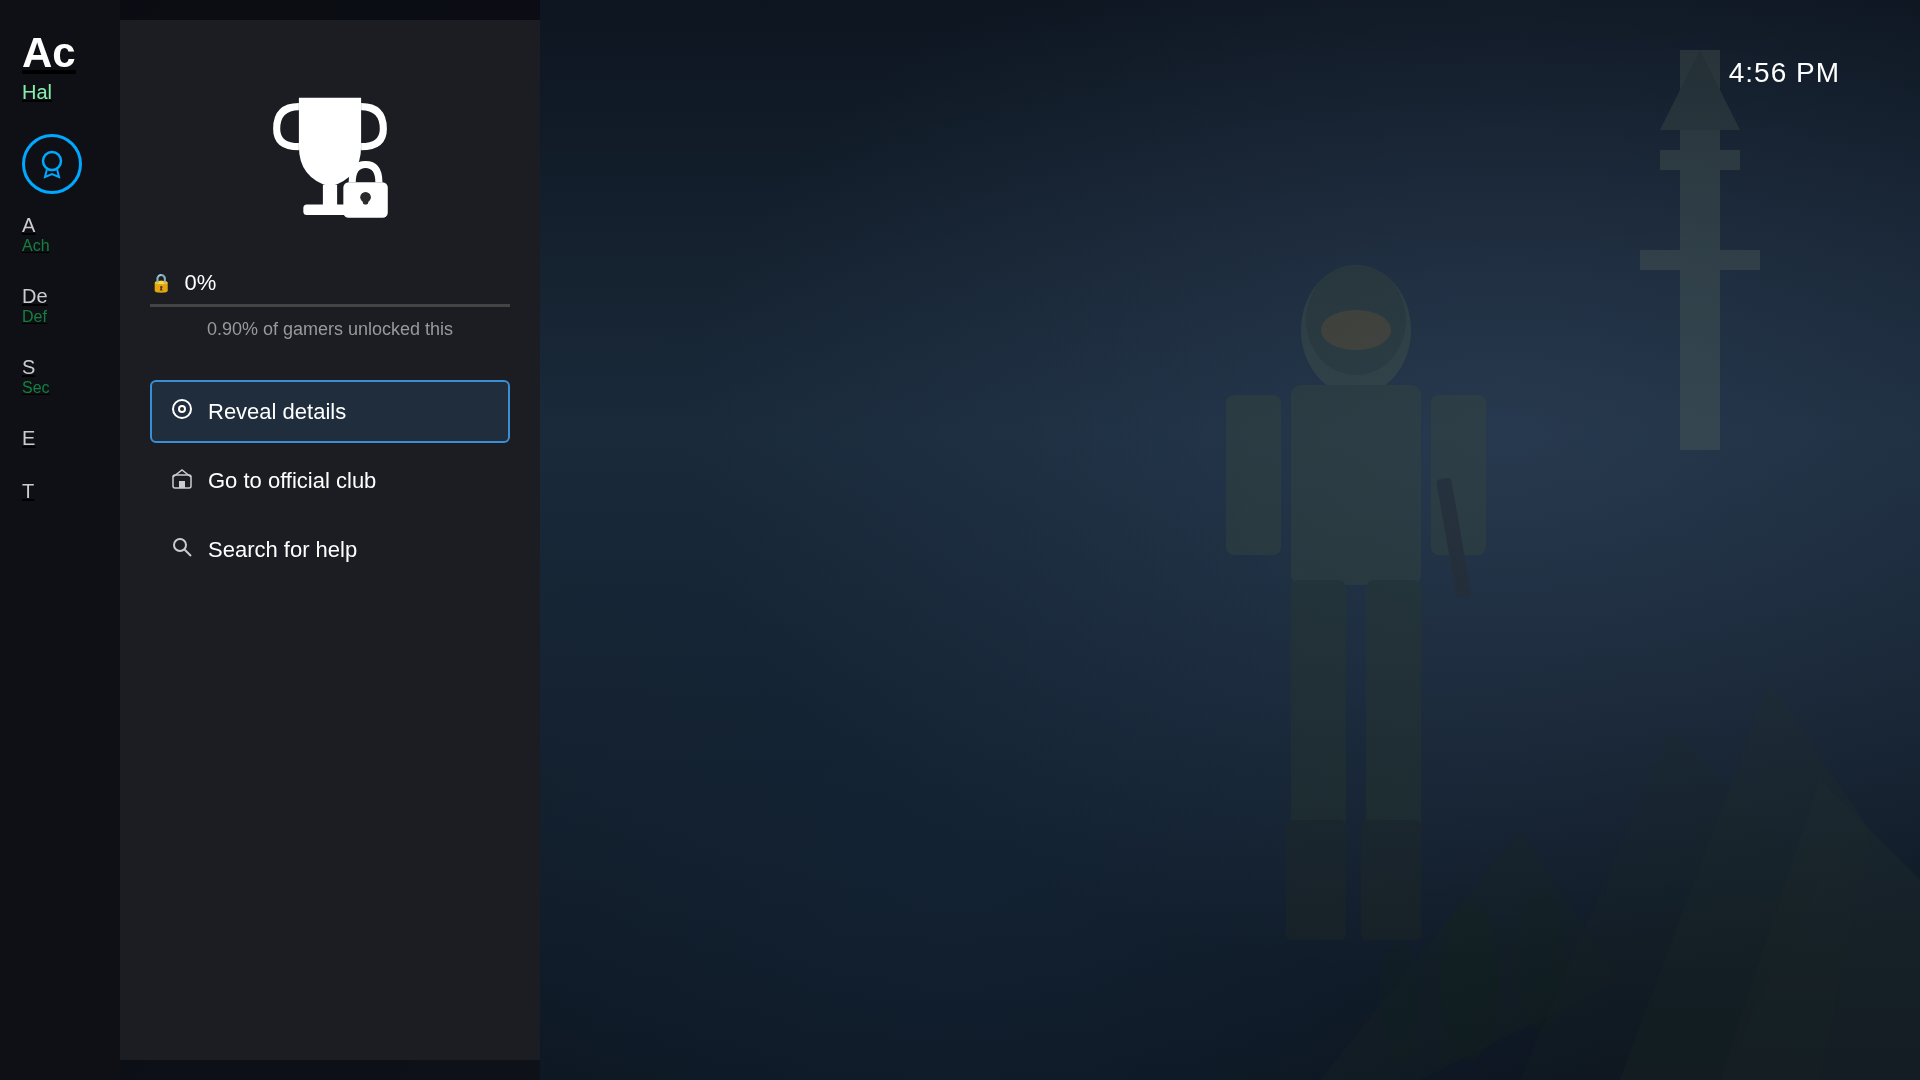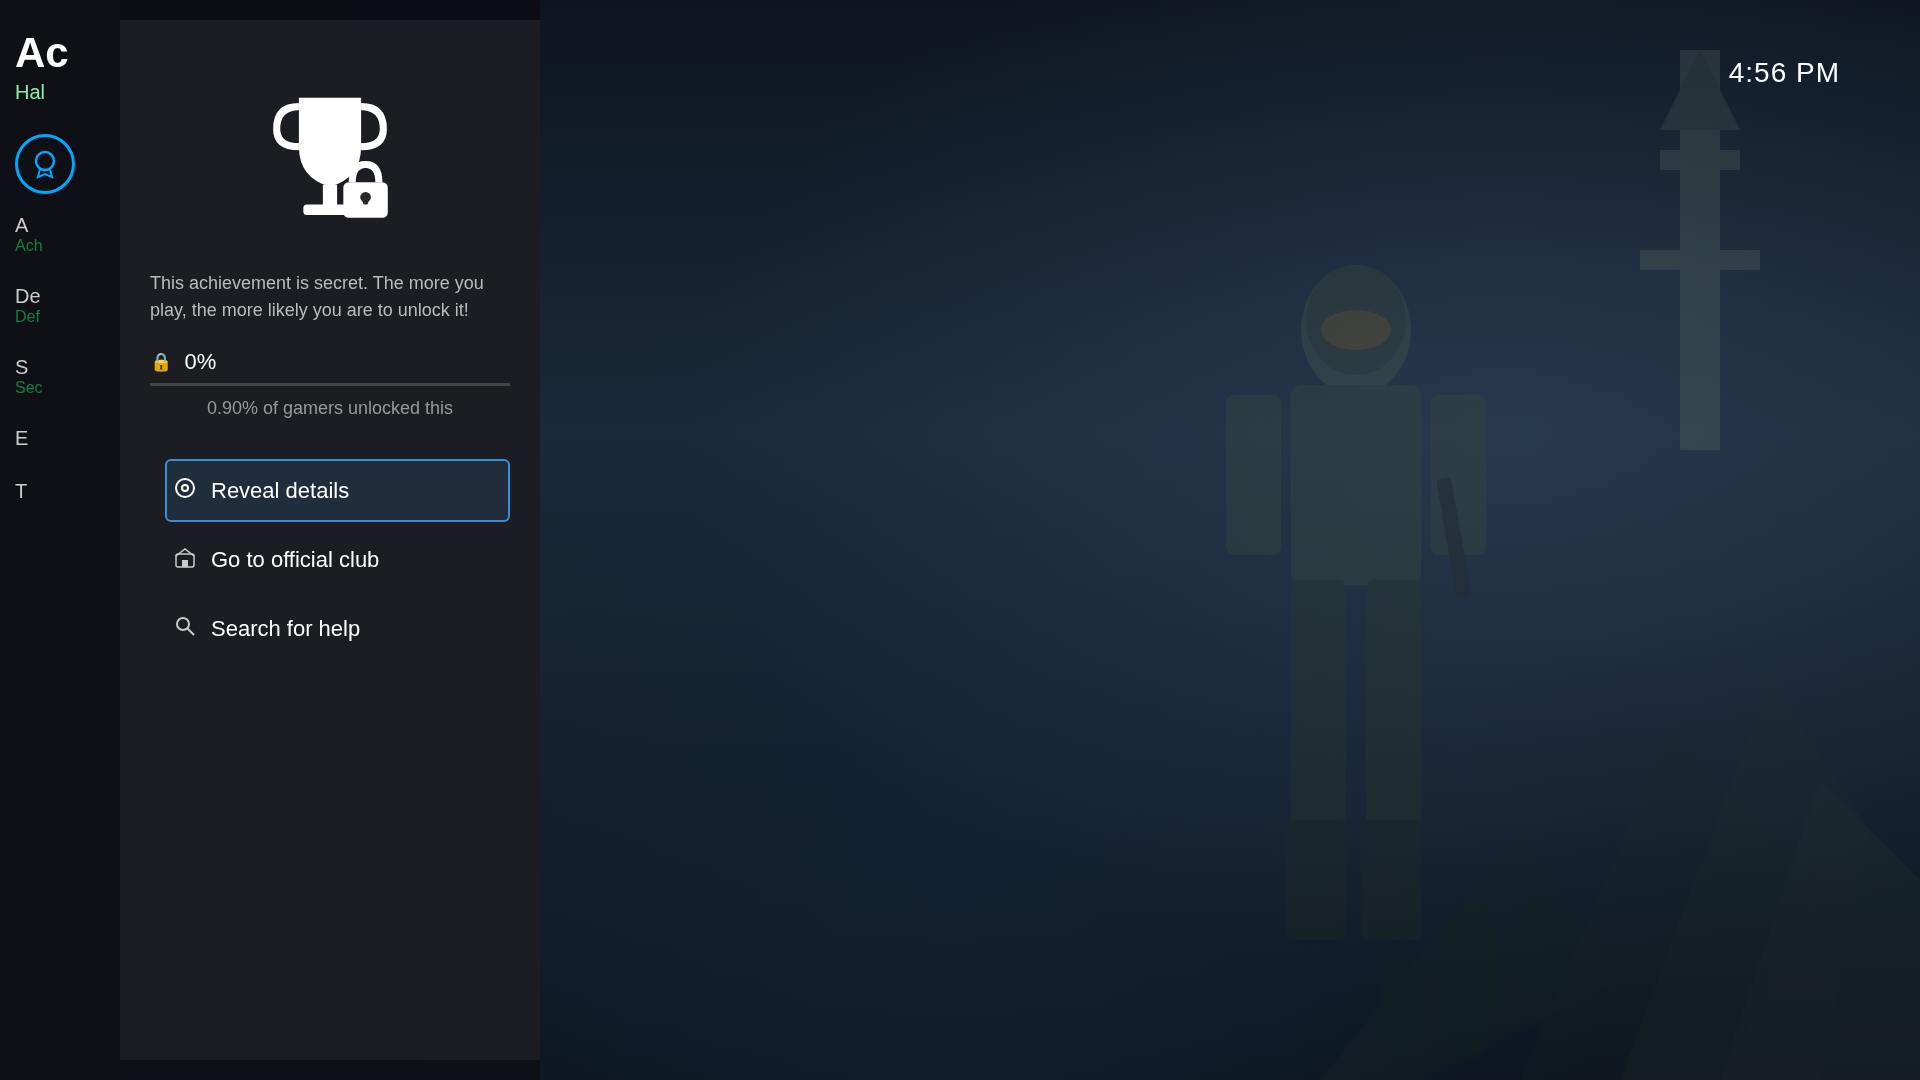--- a/index.html
+++ b/index.html
@@ -41,21 +41,22 @@
       letter-spacing: 1px;
     }
 
     
     .sidebar {
       position: absolute;
       top: 0; left: 0;
       width: 120px;
       height: 100%;
       background: rgba(15, 17, 22, 0.95);
-      padding: 30px 15px;
+      padding: 30px 22px;
+      text-decoration: underline;
     }
 
     .sidebar-title {
       color: #ffffff;
       font-size: 42px;
       font-weight: 700;
       line-height: 1.1;
       margin-bottom: 5px;
     }
 
@@ -197,29 +198,28 @@
       font-size: 18px;
       margin-bottom: 25px;
       text-align: center;
     }
 
     
     .menu-item {
       display: flex;
       align-items: center;
       gap: 14px;
-      padding: 16px 6px;
+      padding: 16px 18px;
       color: #ffffff;
       font-size: 22px;
       font-weight: 400;
       cursor: pointer;
       border-radius: 6px;
       margin-bottom: 6px;
       border: 2px solid transparent;
-      margin-left: 15px;
     }
 
     .menu-item.active {
       border: 2px solid #3a8fd4;
       background: rgba(58, 143, 212, 0.15);
     }
 
     .menu-item-icon {
       font-size: 20px;
       color: #dddddd;
@@ -357,21 +357,20 @@
       <rect x="60" y="140" width="60" height="12" rx="4" fill="white"></rect>
 
       <rect x="105" y="115" width="50" height="40" rx="6" fill="white"></rect>
       <path d="M115 115 Q115 95 130 95 Q145 95 145 115" stroke="white" stroke-width="8" fill="none"></path>
       <circle cx="130" cy="132" r="6" fill="#2a2a2a"></circle>
       <rect x="127" y="130" width="6" height="10" rx="2" fill="#2a2a2a"></rect>
     </svg>
   </div>
 
 
-  <div class="achievement-desc">This achievement is secret. The more you play, the more likely you are to unlock it!</div>
 
   <div class="progress-area">
     <div class="progress-row">
 
       <span class="lock-icon">🔒</span>
       <span class="progress-pct">0%</span>
     </div>
     <div class="progress-bar-bg">
       <div class="progress-bar-fill"></div>
     </div>

